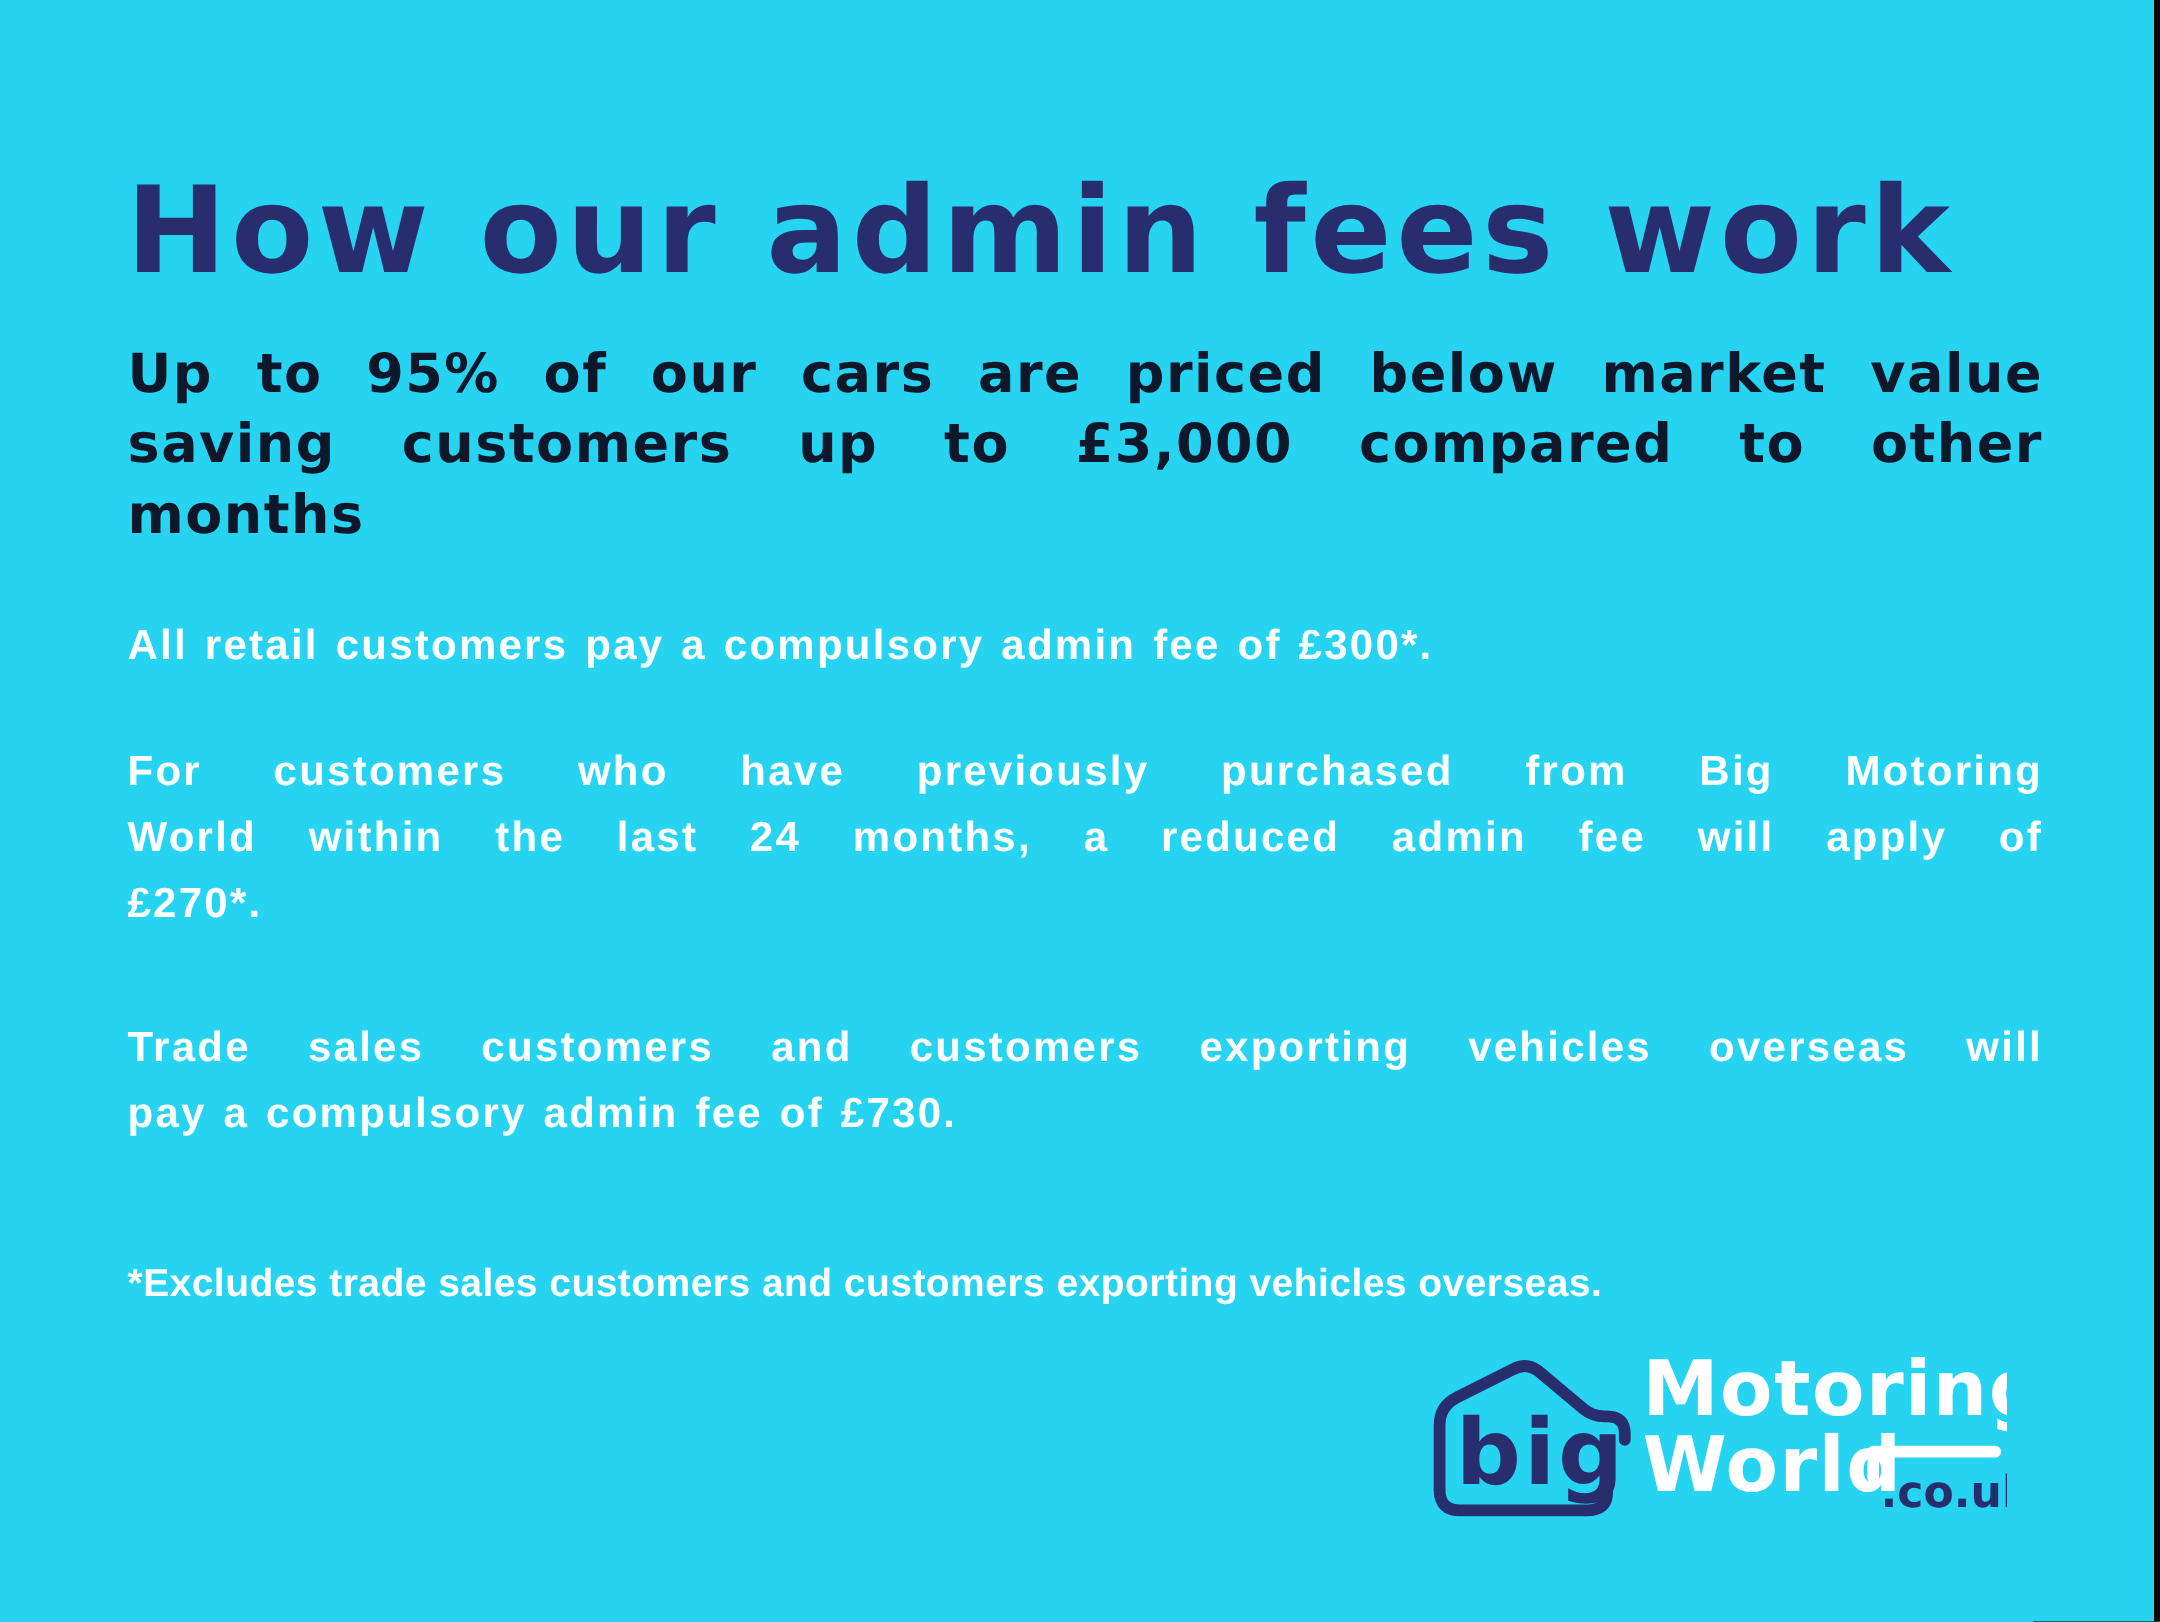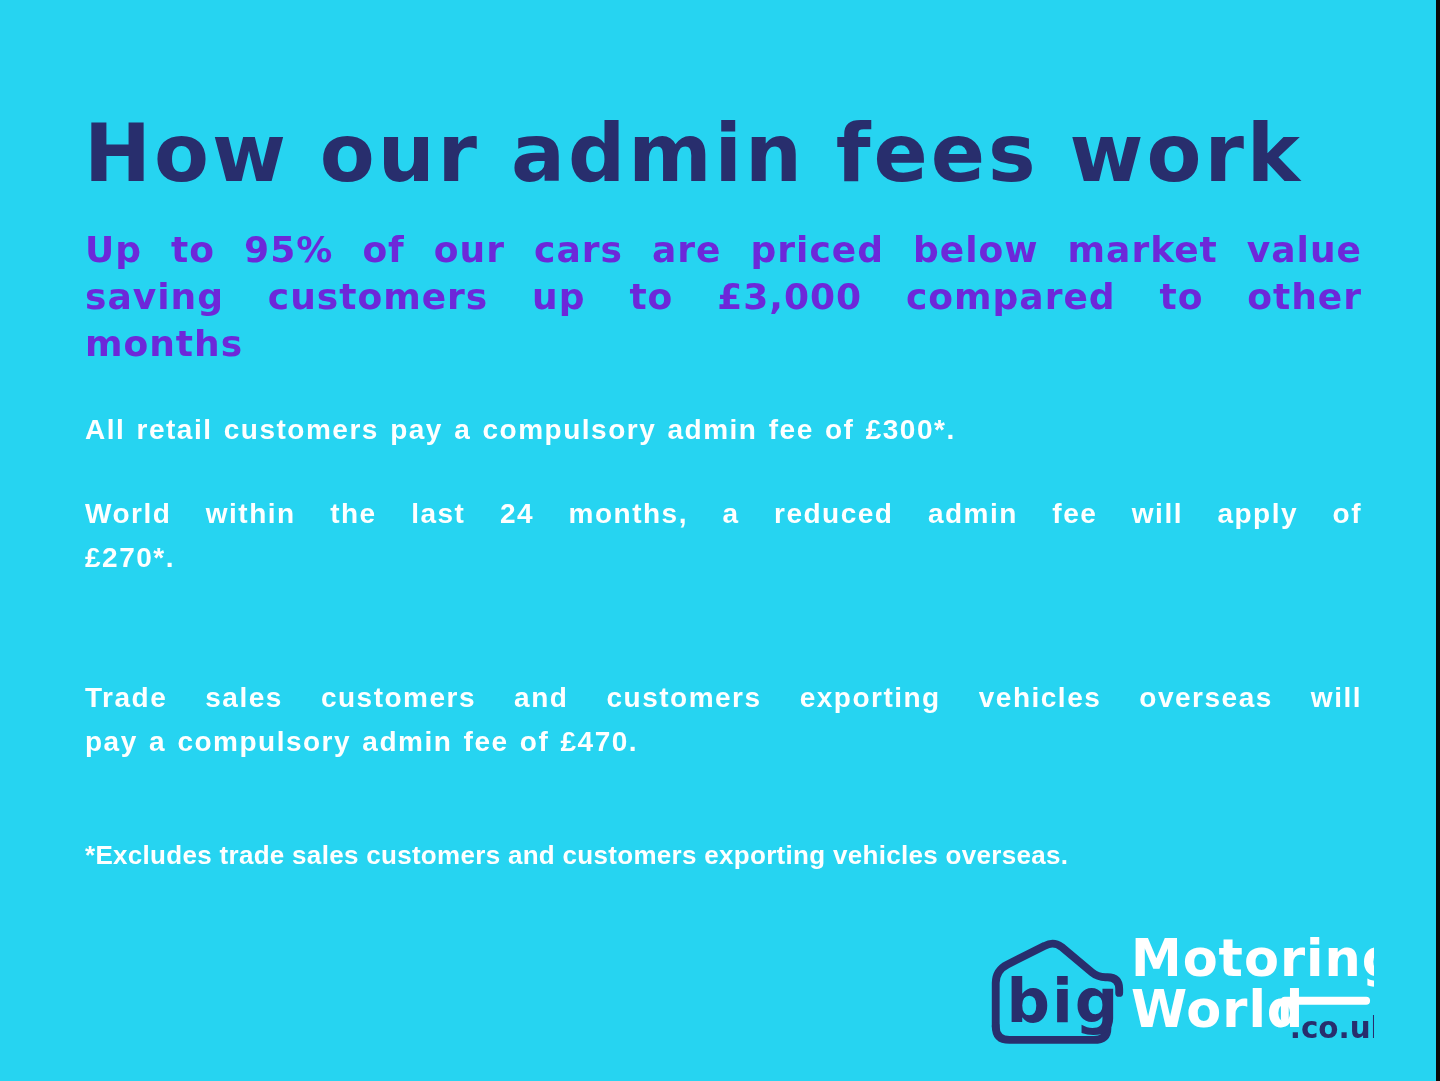--- a/index.html
+++ b/index.html
@@ -27,21 +27,21 @@
     font-size: 80px;
     line-height: 88px;
     letter-spacing: 3px;
     white-space: nowrap;
   }
   .subheading {
     position: absolute;
     left: 85px;
     top: 226px;
     width: 1277px;
-    color: #6d28d9;
+    color: #0f172a;
     font-family: "DejaVu Sans", sans-serif;
     font-weight: 700;
     font-size: 36px;
     line-height: 47px;
     letter-spacing: 1px;
   }
   .body-par {
     position: absolute;
     left: 85px;
     width: 1277px;
@@ -65,25 +65,24 @@
     top: 840px;
     width: 1277px;
     text-align: left;
     color: #feffff;
     font-weight: 700;
     font-size: 26px;
     letter-spacing: 0.3px;
   }
   .brand-logo {
     position: absolute;
-    left: 982px;
+    left: 946px;
     top: 896px;
     width: 392px;
     height: 118px;
-    margin-top: 33px;
   }
   .brand-logo svg { display: block; width: 100%; height: 100%; }
 </style>
 </head>
 <body>
 
 <div class="canvas">
 
   <h1 class="heading">How our admin fees work</h1>
 
@@ -91,27 +90,28 @@
     <div class="jl">Up to 95% of our cars are priced below market value</div>
     <div class="jl">saving customers up to £3,000 compared to other</div>
     <div>months</div>
   </div>
 
   <div class="body-par par-retail">
     <div>All retail customers pay a compulsory admin fee of £300*.</div>
   </div>
 
   <div class="body-par par-repeat">
+    <div class="jl">For customers who have previously purchased from Big Motoring</div>
     <div class="jl">World within the last 24 months, a reduced admin fee will apply of</div>
     <div>£270*.</div>
   </div>
 
   <div class="body-par par-trade">
     <div class="jl">Trade sales customers and customers exporting vehicles overseas will</div>
-    <div>pay a compulsory admin fee of £470.</div>
+    <div>pay a compulsory admin fee of £730.</div>
   </div>
 
   <div class="footnote">*Excludes trade sales customers and customers exporting vehicles overseas.</div>
 
   <div class="brand-logo">
     <svg viewBox="0 0 400 118" xmlns="http://www.w3.org/2000/svg">
       <g fill="none" stroke="#282e6d" stroke-width="8" stroke-linecap="round" stroke-linejoin="round">
         <path d="M 14 98 L 14 54 Q 14 41 26 35 L 64 16 Q 73 11 81 17 L 112 43 Q 118 48 126 48 L 128 48 Q 140 48 140 60 L 140 64"></path>
         <path d="M 14 98 Q 14 112 28 112 L 114 112 Q 128 112 128 100 L 128 91"></path>
       </g>

